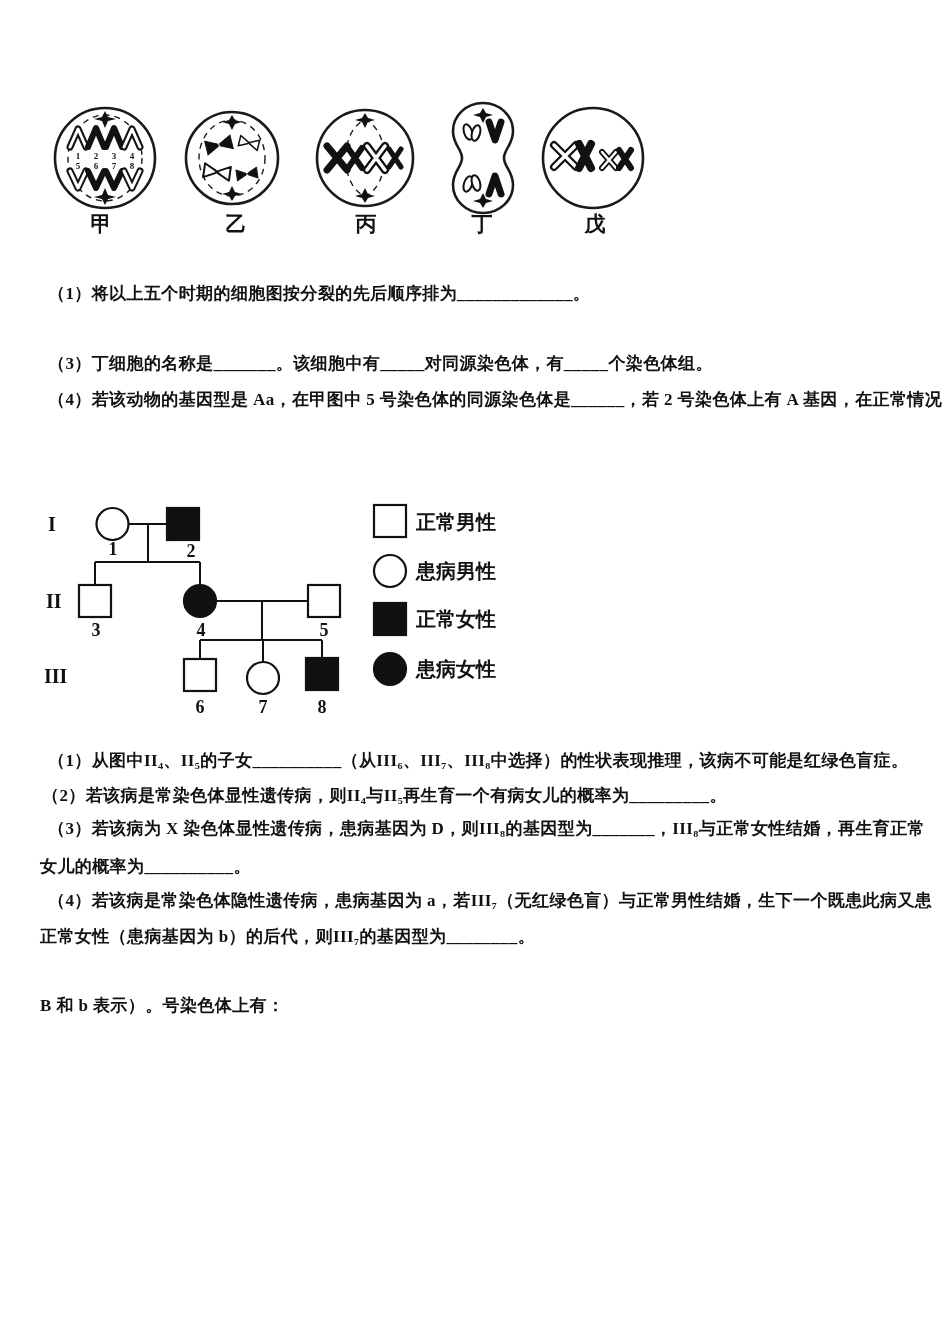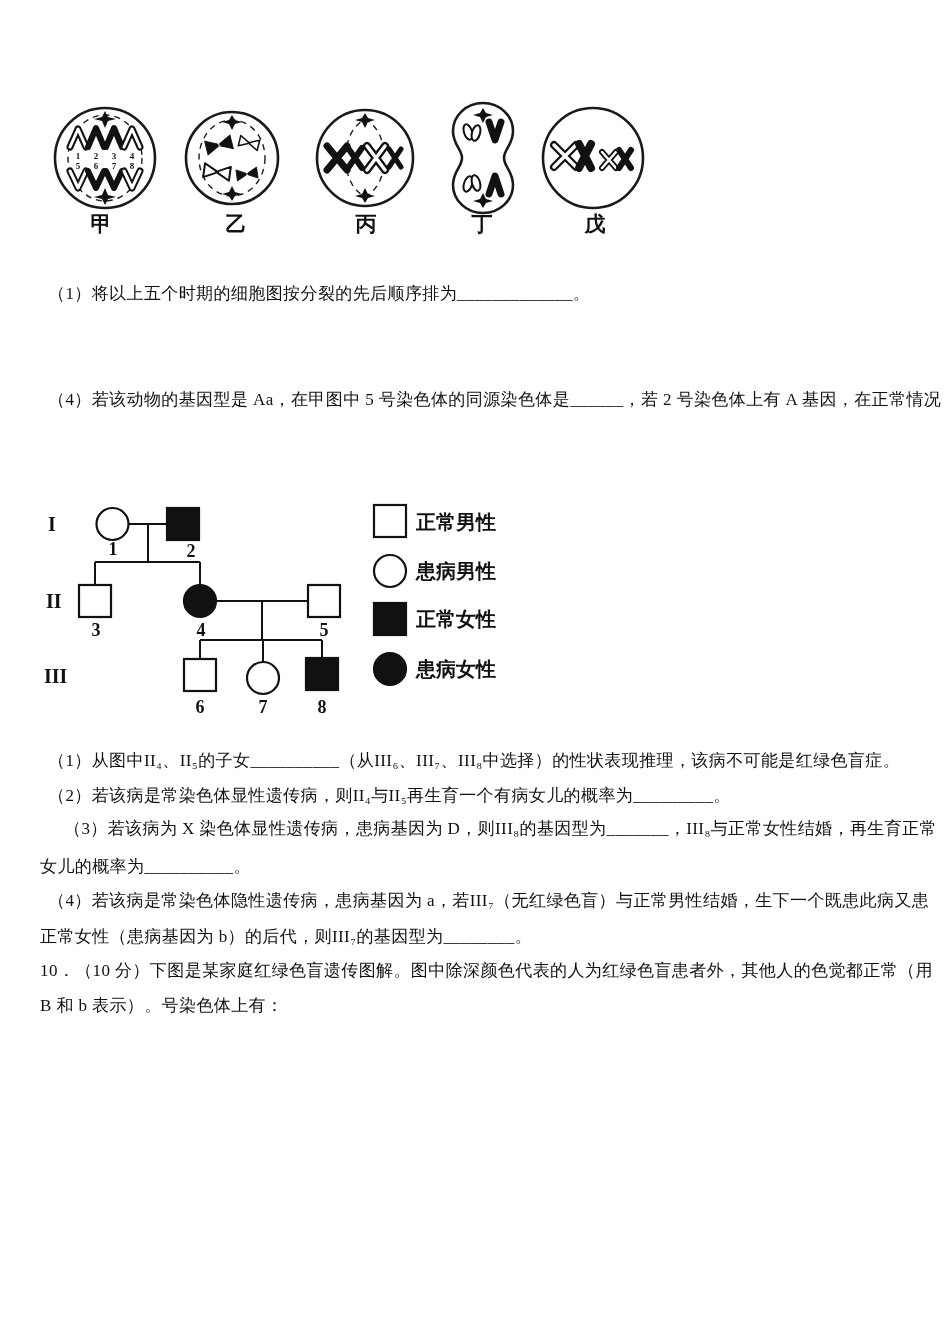--- a/index.html
+++ b/index.html
@@ -2,21 +2,21 @@
 <html><head>
 <meta charset="utf-8">
 <style>
   html,body{margin:0;padding:0;background:#e8e8e8;}
   .page{
     position:relative; width:950px; height:1344px; margin:0 auto;
     background:#ffffff; overflow:hidden;
     font-family:"Liberation Serif","DejaVu Serif",serif; color:#111;
   }
   .line{
-    position:absolute; font-size:17px; font-weight:400;
+    position:absolute; font-size:17px; font-weight:700;
     letter-spacing:0.4px; white-space:nowrap; color:#111;
   }
   .cell-label{
     position:absolute; top:210px; width:44px; text-align:center;
     font-size:21px; font-weight:700; color:#111;
   }
   svg{position:absolute;}
   svg text{font-family:"Liberation Serif","DejaVu Serif",serif; fill:#111;}
   
   .cout{fill:#fff; stroke:#1a1a1a; stroke-width:2.6;}
@@ -129,20 +129,21 @@
     </g>
   </svg>
 
   <div class="cell-label" style="left:79px">甲</div>
   <div class="cell-label" style="left:214px">乙</div>
   <div class="cell-label" style="left:344px">丙</div>
   <div class="cell-label" style="left:460px">丁</div>
   <div class="cell-label" style="left:573px">戊</div>
 
   <div class="line" style="left:48px; top:282px">（1）将以上五个时期的细胞图按分裂的先后顺序排为_____________。</div>
+  <div class="line" style="left:48px; top:352px">（3）丁细胞的名称是_______。该细胞中有_____对同源染色体，有_____个染色体组。</div>
   <div class="line" style="left:48px; top:388px">（4）若该动物的基因型是 Aa，在甲图中 5 号染色体的同源染色体是______，若 2 号染色体上有 A 基因，在正常情况</div>
 
 
   <svg viewBox="0 0 500 232" style="left:40px; top:492px; width:500px; height:232px">
 
     <text class="gen" x="8" y="39">I</text>
     <text class="gen" x="6" y="116">II</text>
     <text class="gen" x="4" y="191">III</text>
 
     <line class="pl" x1="88.5" y1="32" x2="127" y2="32"></line>
@@ -183,22 +184,21 @@
       <circle class="po" cx="350" cy="79" r="16"></circle>
       <text class="leg" x="376" y="86">患病男性</text>
       <rect class="pf" x="334" y="111" width="32" height="32"></rect>
       <text class="leg" x="376" y="134">正常女性</text>
       <circle class="pf" cx="350" cy="177" r="16"></circle>
       <text class="leg" x="376" y="184">患病女性</text>
     </g>
   </svg>
 
   <div class="line" style="left:48px; top:749px">（1）从图中II₄、II₅的子女__________（从III₆、III₇、III₈中选择）的性状表现推理，该病不可能是红绿色盲症。</div>
-  <div class="line" style="left:48px; top:784px">（2）若该病是常染色体显性遗传病，则II₄与II₅再生育一个有病女儿的概率为_________。</div>
-  <div class="line" style="left:64px; top:817px">（3）若该病为 X 染色体显性遗传病，患病基因为 D，则III₈的基因型为_______，III₈与正常女性结婚，再生育正常</div>
+  <div class="line" style="left:42px; top:784px">（2）若该病是常染色体显性遗传病，则II₄与II₅再生育一个有病女儿的概率为_________。</div>
+  <div class="line" style="left:48px; top:817px">（3）若该病为 X 染色体显性遗传病，患病基因为 D，则III₈的基因型为_______，III₈与正常女性结婚，再生育正常</div>
   <div class="line" style="left:40px; top:855px">女儿的概率为__________。</div>
   <div class="line" style="left:48px; top:889px">（4）若该病是常染色体隐性遗传病，患病基因为 a，若III₇（无红绿色盲）与正常男性结婚，生下一个既患此病又患</div>
   <div class="line" style="left:40px; top:925px">正常女性（患病基因为 b）的后代，则III₇的基因型为________。</div>
 
-  <div class="line" style="left:40px; top:959px">10．（10 分）下图是某家庭红绿色盲遗传图解。图中除深颜色代表的人为红绿色盲患者外，其他人的色觉都正常（用</div>
   <div class="line" style="left:40px; top:994px">B 和 b 表示）。号染色体上有：</div>
 
 </div>
 
 </body></html>

